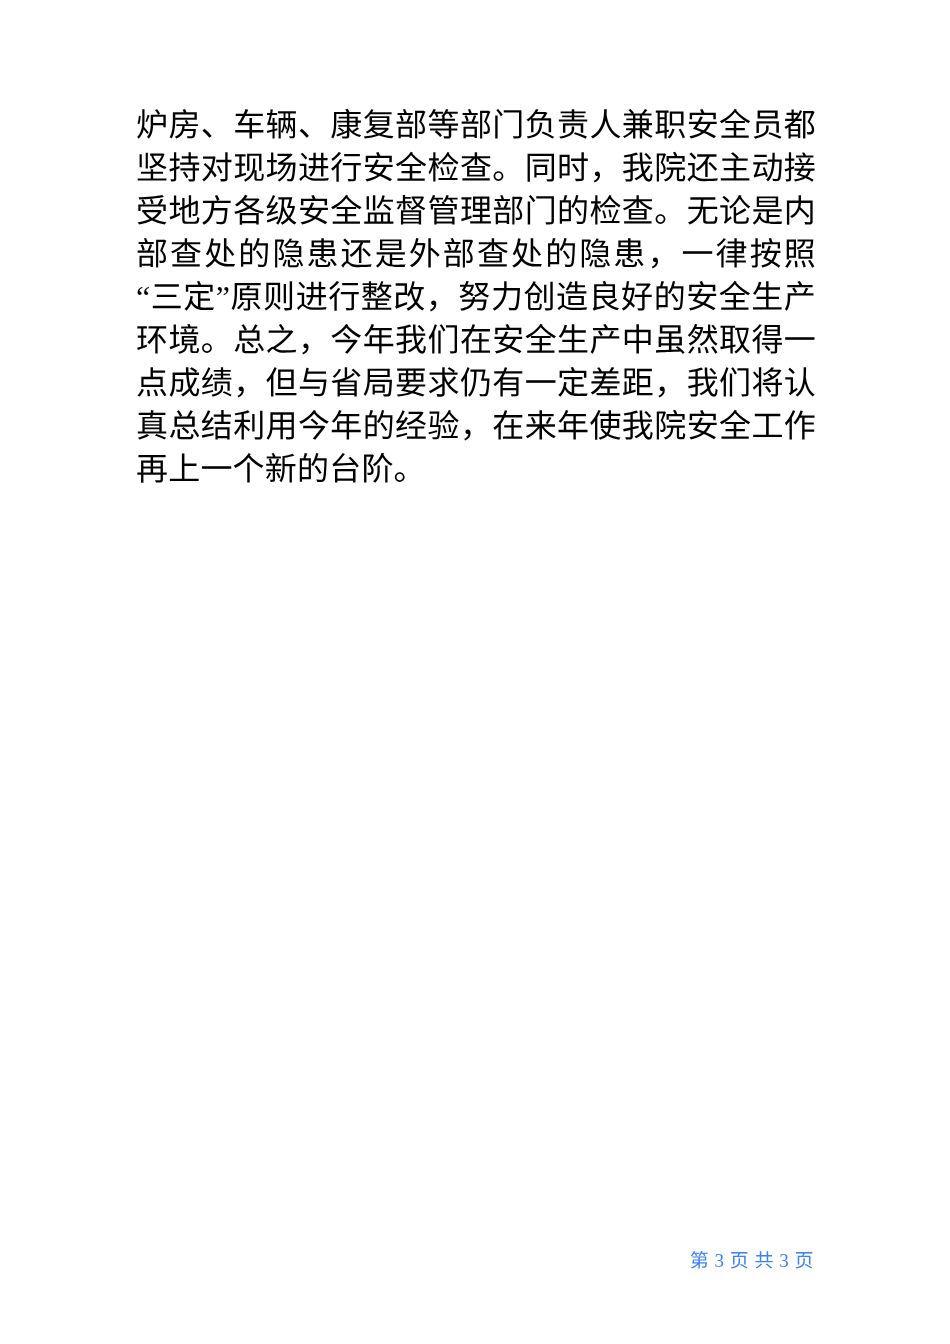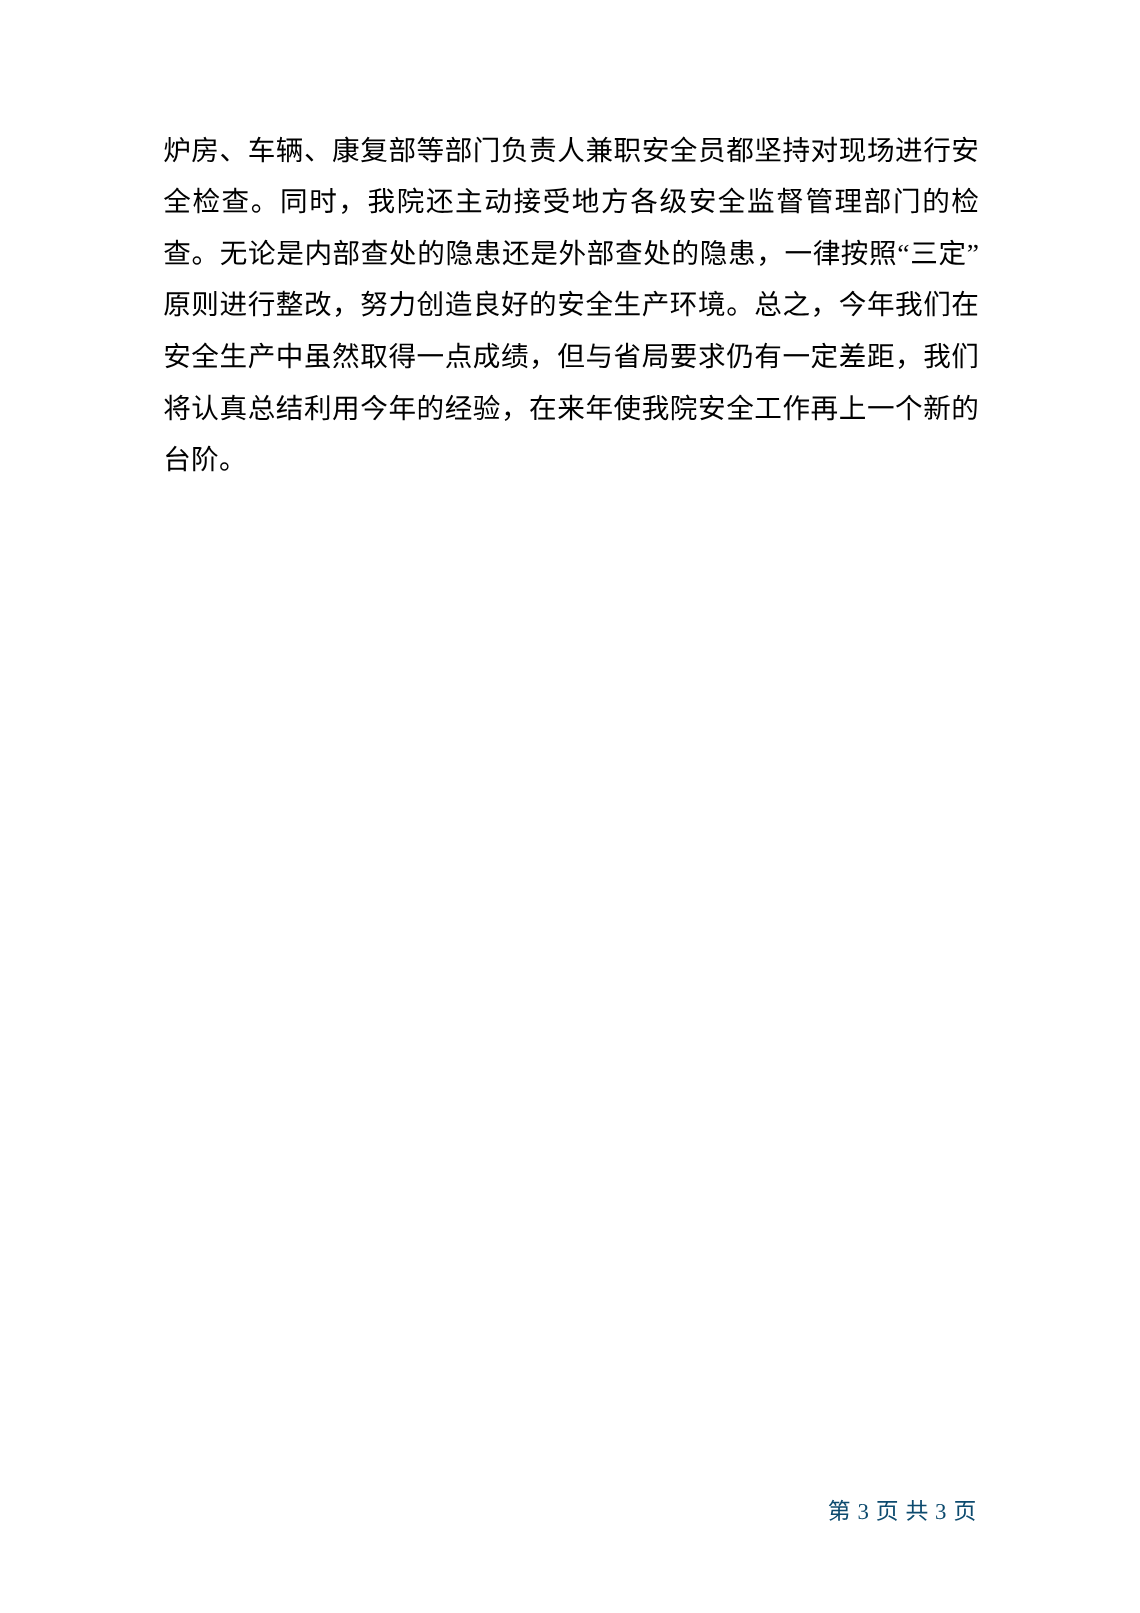--- a/index.html
+++ b/index.html
@@ -24,21 +24,21 @@
     box-sizing: border-box;
   }
   .body-block {
     position: absolute;
     left: 136px;
     top: 104px;
     width: 680px;
   }
   .para {
     margin: 0;
-    font-size: 23px;
+    font-size: 32px;
     line-height: 43px;
     text-align: justify;
     text-justify: inter-ideograph;
     letter-spacing: 0.2px;
     text-indent: 0;
     word-break: break-all;
   }
   .footer {
     position: absolute;
     left: 136px;
@@ -47,21 +47,21 @@
     height: 26px;
   }
   .page-number {
     position: absolute;
     right: 0;
     top: 0;
     font-size: 19px;
     line-height: 26px;
     letter-spacing: 0.5px;
     white-space: nowrap;
-    color: #0c4a6e;
+    color: #3b82f6;
   }
 </style>
 </head>
 <body>
 
 <div class="page">
 
   <div class="body-block">
     <p class="para">炉房、车辆、康复部等部门负责人兼职安全员都坚持对现场进行安全检查。同时，我院还主动接受地方各级安全监督管理部门的检查。无论是内部查处的隐患还是外部查处的隐患，一律按照“三定”原则进行整改，努力创造良好的安全生产环境。总之，今年我们在安全生产中虽然取得一点成绩，但与省局要求仍有一定差距，我们将认真总结利用今年的经验，在来年使我院安全工作再上一个新的台阶。</p>
   </div>

